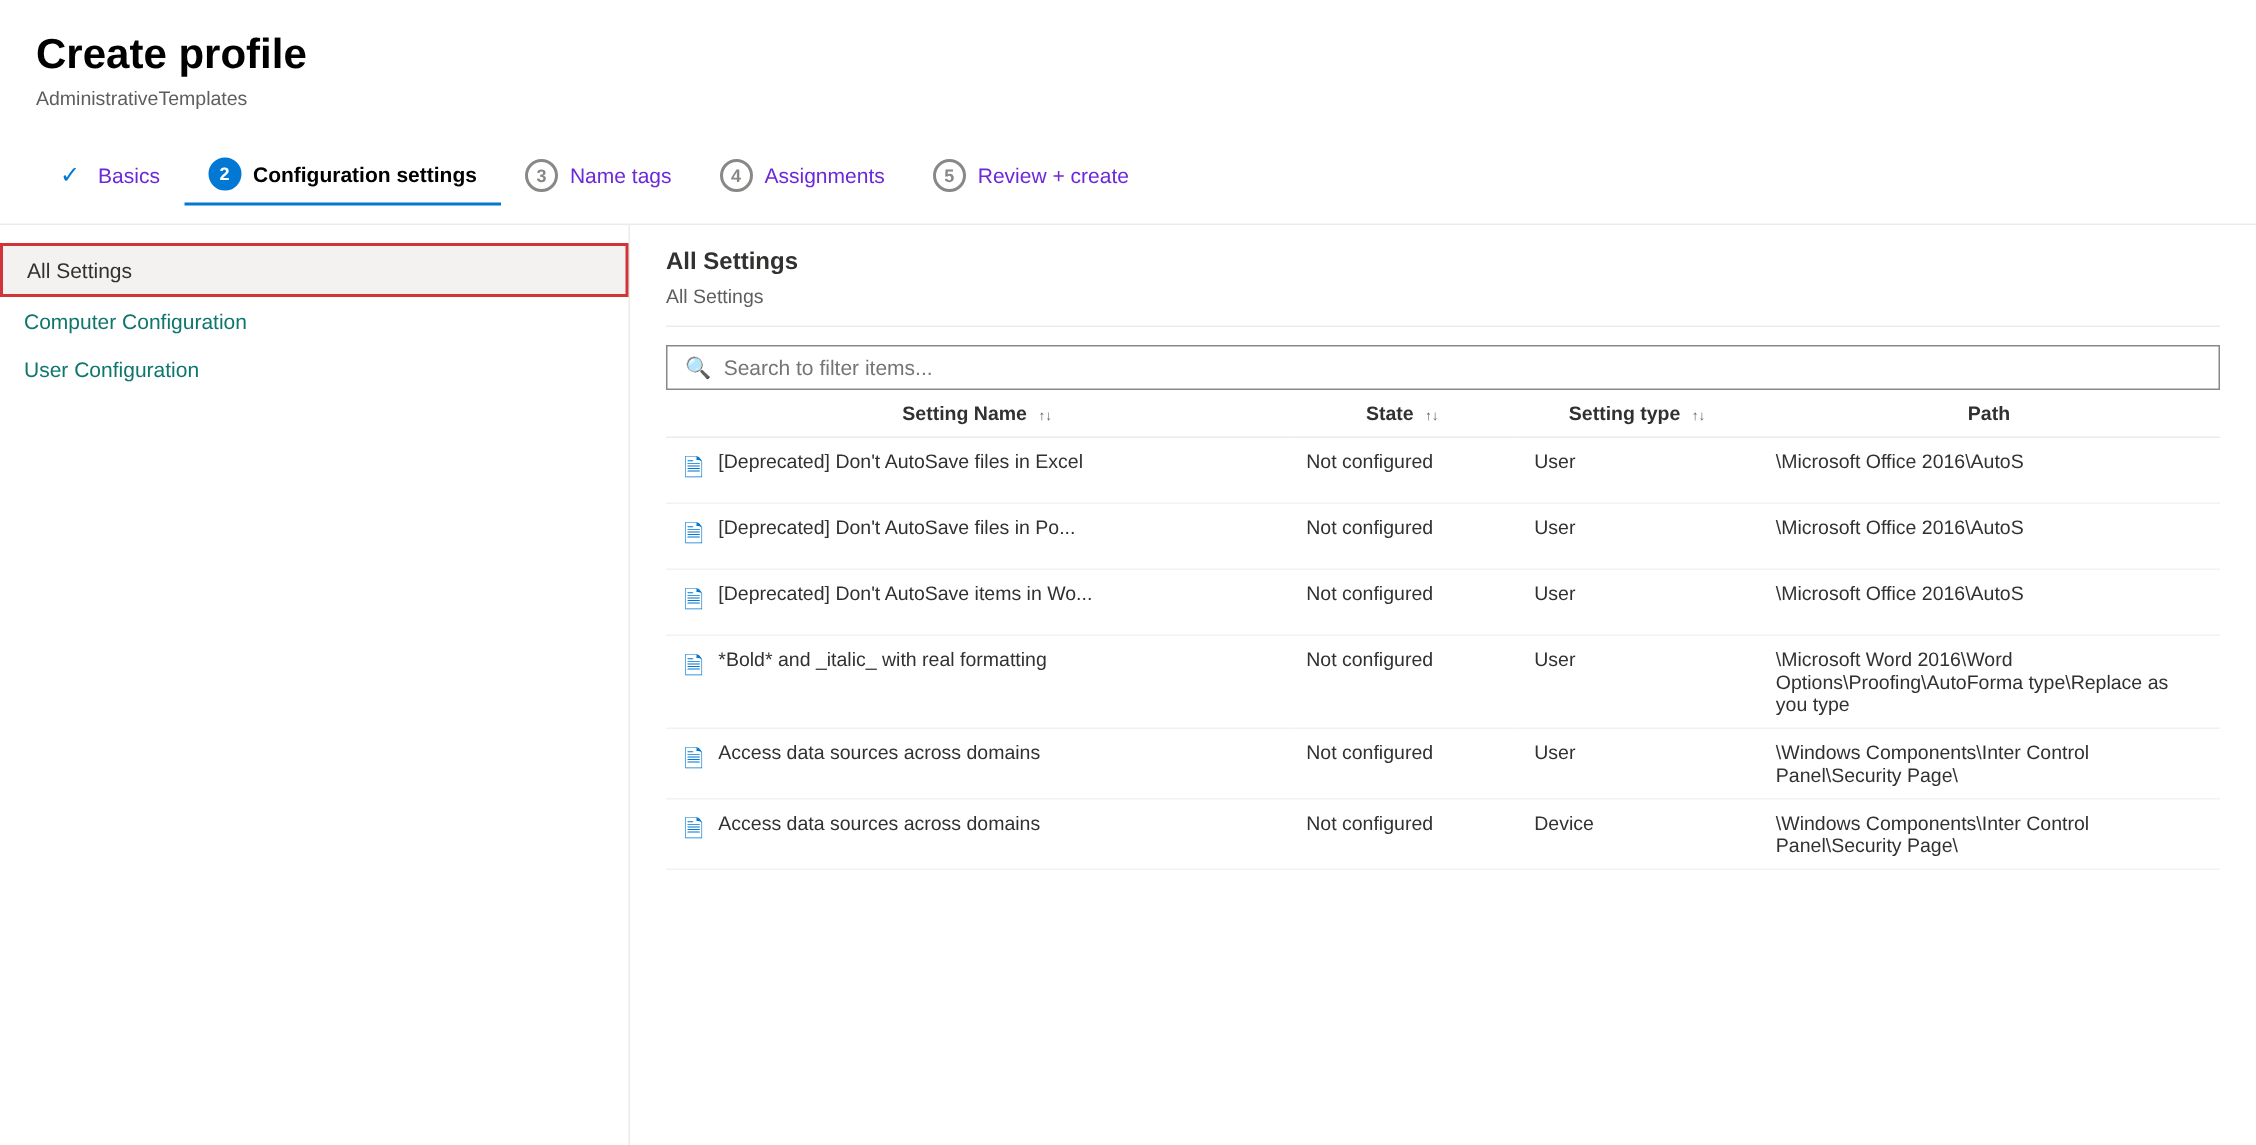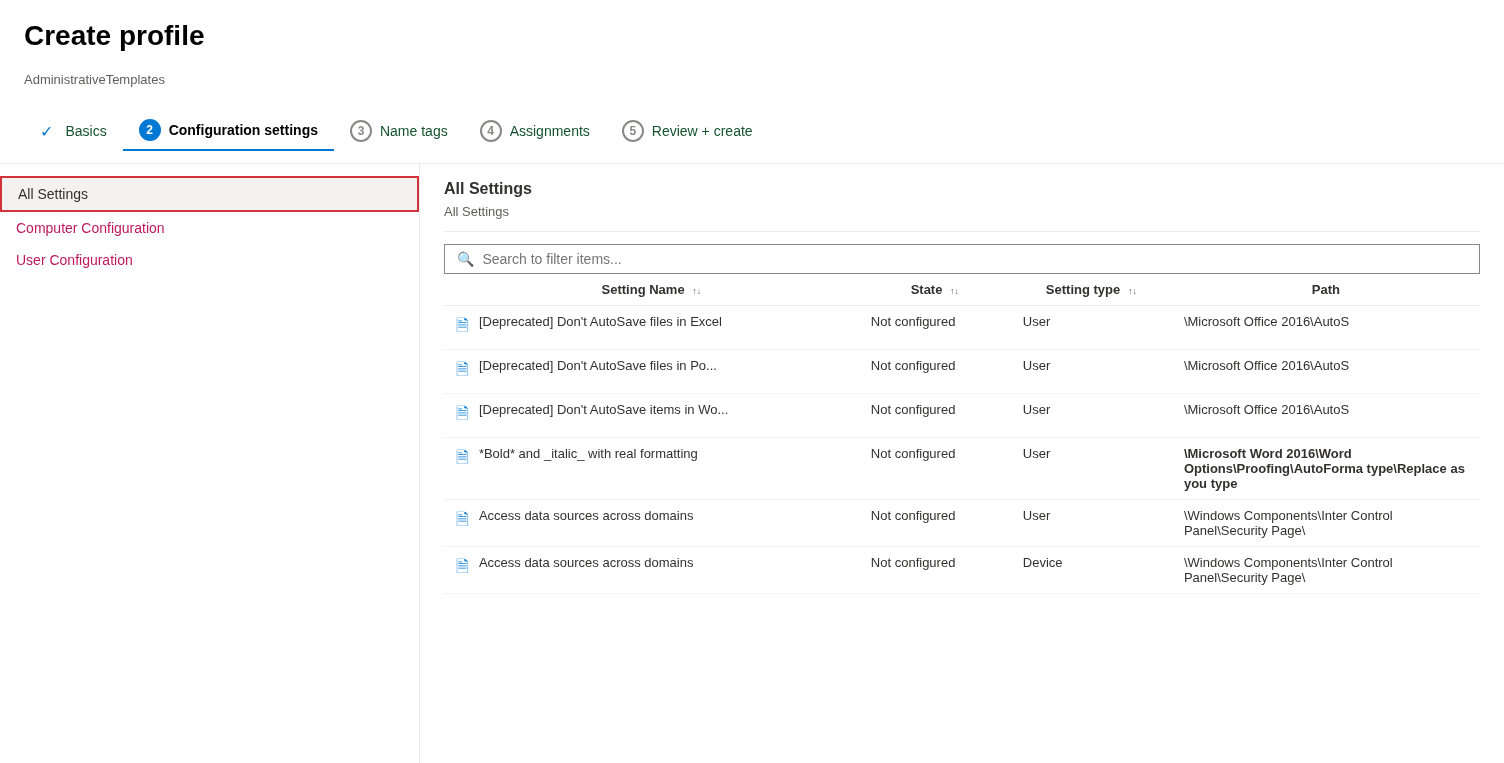--- a/index.html
+++ b/index.html
@@ -1,36 +1,36 @@
 <!DOCTYPE html>
 <html><head>
   <meta charset="utf-8">
   <style>
     * { box-sizing: border-box; margin: 0; padding: 0; }
     body { font-family: 'Segoe UI', Arial, sans-serif; font-size: 14px; color: #323130; background: #fff; overflow: hidden; }
 
     .page-header { padding: 20px 16px 12px 24px; }
     .page-title { font-size: 28px; font-weight: 600; color: #000; }
-    .page-subtitle { font-size: 13px; color: #605e5c; margin-top: 20px; }
+    .page-subtitle { font-size: 13px; color: #605e5c; margin-top: 6px; }
 
     .wizard-steps { display: flex; align-items: center; padding: 12px 24px; border-bottom: 1px solid #edebe9; gap: 0; }
     .wizard-step { display: flex; align-items: center; gap: 8px; padding: 8px 16px; cursor: pointer; white-space: nowrap; }
     .wizard-step.active { border-bottom: 2px solid #0078d4; }
     .step-circle { width: 22px; height: 22px; border-radius: 50%; display: flex; align-items: center; justify-content: center; font-size: 12px; font-weight: 600; border: 2px solid #8a8886; color: #8a8886; }
     .step-circle.active-circle { background: #0078d4; border-color: #0078d4; color: #fff; }
-    .step-label { font-size: 14px; color: #14532d; }
+    .step-label { font-size: 14px; color: #6d28d9; }
     .step-label.active { color: #000; font-weight: 700; }
     .step-check { color: #0078d4; font-size: 16px; margin-right: 4px; }
 
     .content-area { display: flex; height: calc(763px - 130px); }
 
     .sidebar { width: 420px; border-right: 1px solid #edebe9; padding: 12px 0; flex-shrink: 0; }
     .sidebar-item { padding: 8px 16px; cursor: pointer; font-size: 14px; }
     .sidebar-item.selected { background: #f3f2f1; border: 2px solid #d13438; }
-    .sidebar-item.child { color: #be185d; }
+    .sidebar-item.child { color: #0f766e; }
 
     .main-content { flex: 1; padding: 16px 24px; overflow: hidden; display: flex; flex-direction: column; }
     .section-title { font-size: 16px; font-weight: 600; margin-bottom: 6px; }
     .breadcrumb { font-size: 13px; color: #605e5c; margin-bottom: 12px; padding-bottom: 12px; border-bottom: 1px solid #edebe9; }
 
     .search-bar { display: flex; align-items: center; border: 1px solid #8a8886; padding: 6px 12px; margin-bottom: 0; background: #fff; }
     .search-bar input { border: none; outline: none; font-size: 14px; width: 100%; color: #1d4ed8; }
     .search-icon { color: #605e5c; margin-right: 8px; font-size: 14px; }
 
     .table-container { flex: 1; overflow-y: auto; position: relative; }
@@ -163,21 +163,21 @@
               </tr>
               <tr>
                 <td>
                   <div class="setting-name-cell">
                     <span class="row-icon" style="color:#0078d4; font-size:16px;">🗎</span>
                     <span>*Bold* and _italic_ with real formatting</span>
                   </div>
                 </td>
                 <td>Not configured</td>
                 <td>User</td>
-                <td style="max-width: 220px; word-break: break-word; font-weight: bold;">\Microsoft Word 2016\Word Options\Proofing\AutoForma type\Replace as you type</td>
+                <td style="max-width: 220px; word-break: break-word;">\Microsoft Word 2016\Word Options\Proofing\AutoForma type\Replace as you type</td>
               </tr>
               <tr>
                 <td>
                   <div class="setting-name-cell">
                     <span class="row-icon" style="color:#0078d4; font-size:16px;">🗎</span>
                     <span>Access data sources across domains</span>
                   </div>
                 </td>
                 <td>Not configured</td>
                 <td>User</td>

